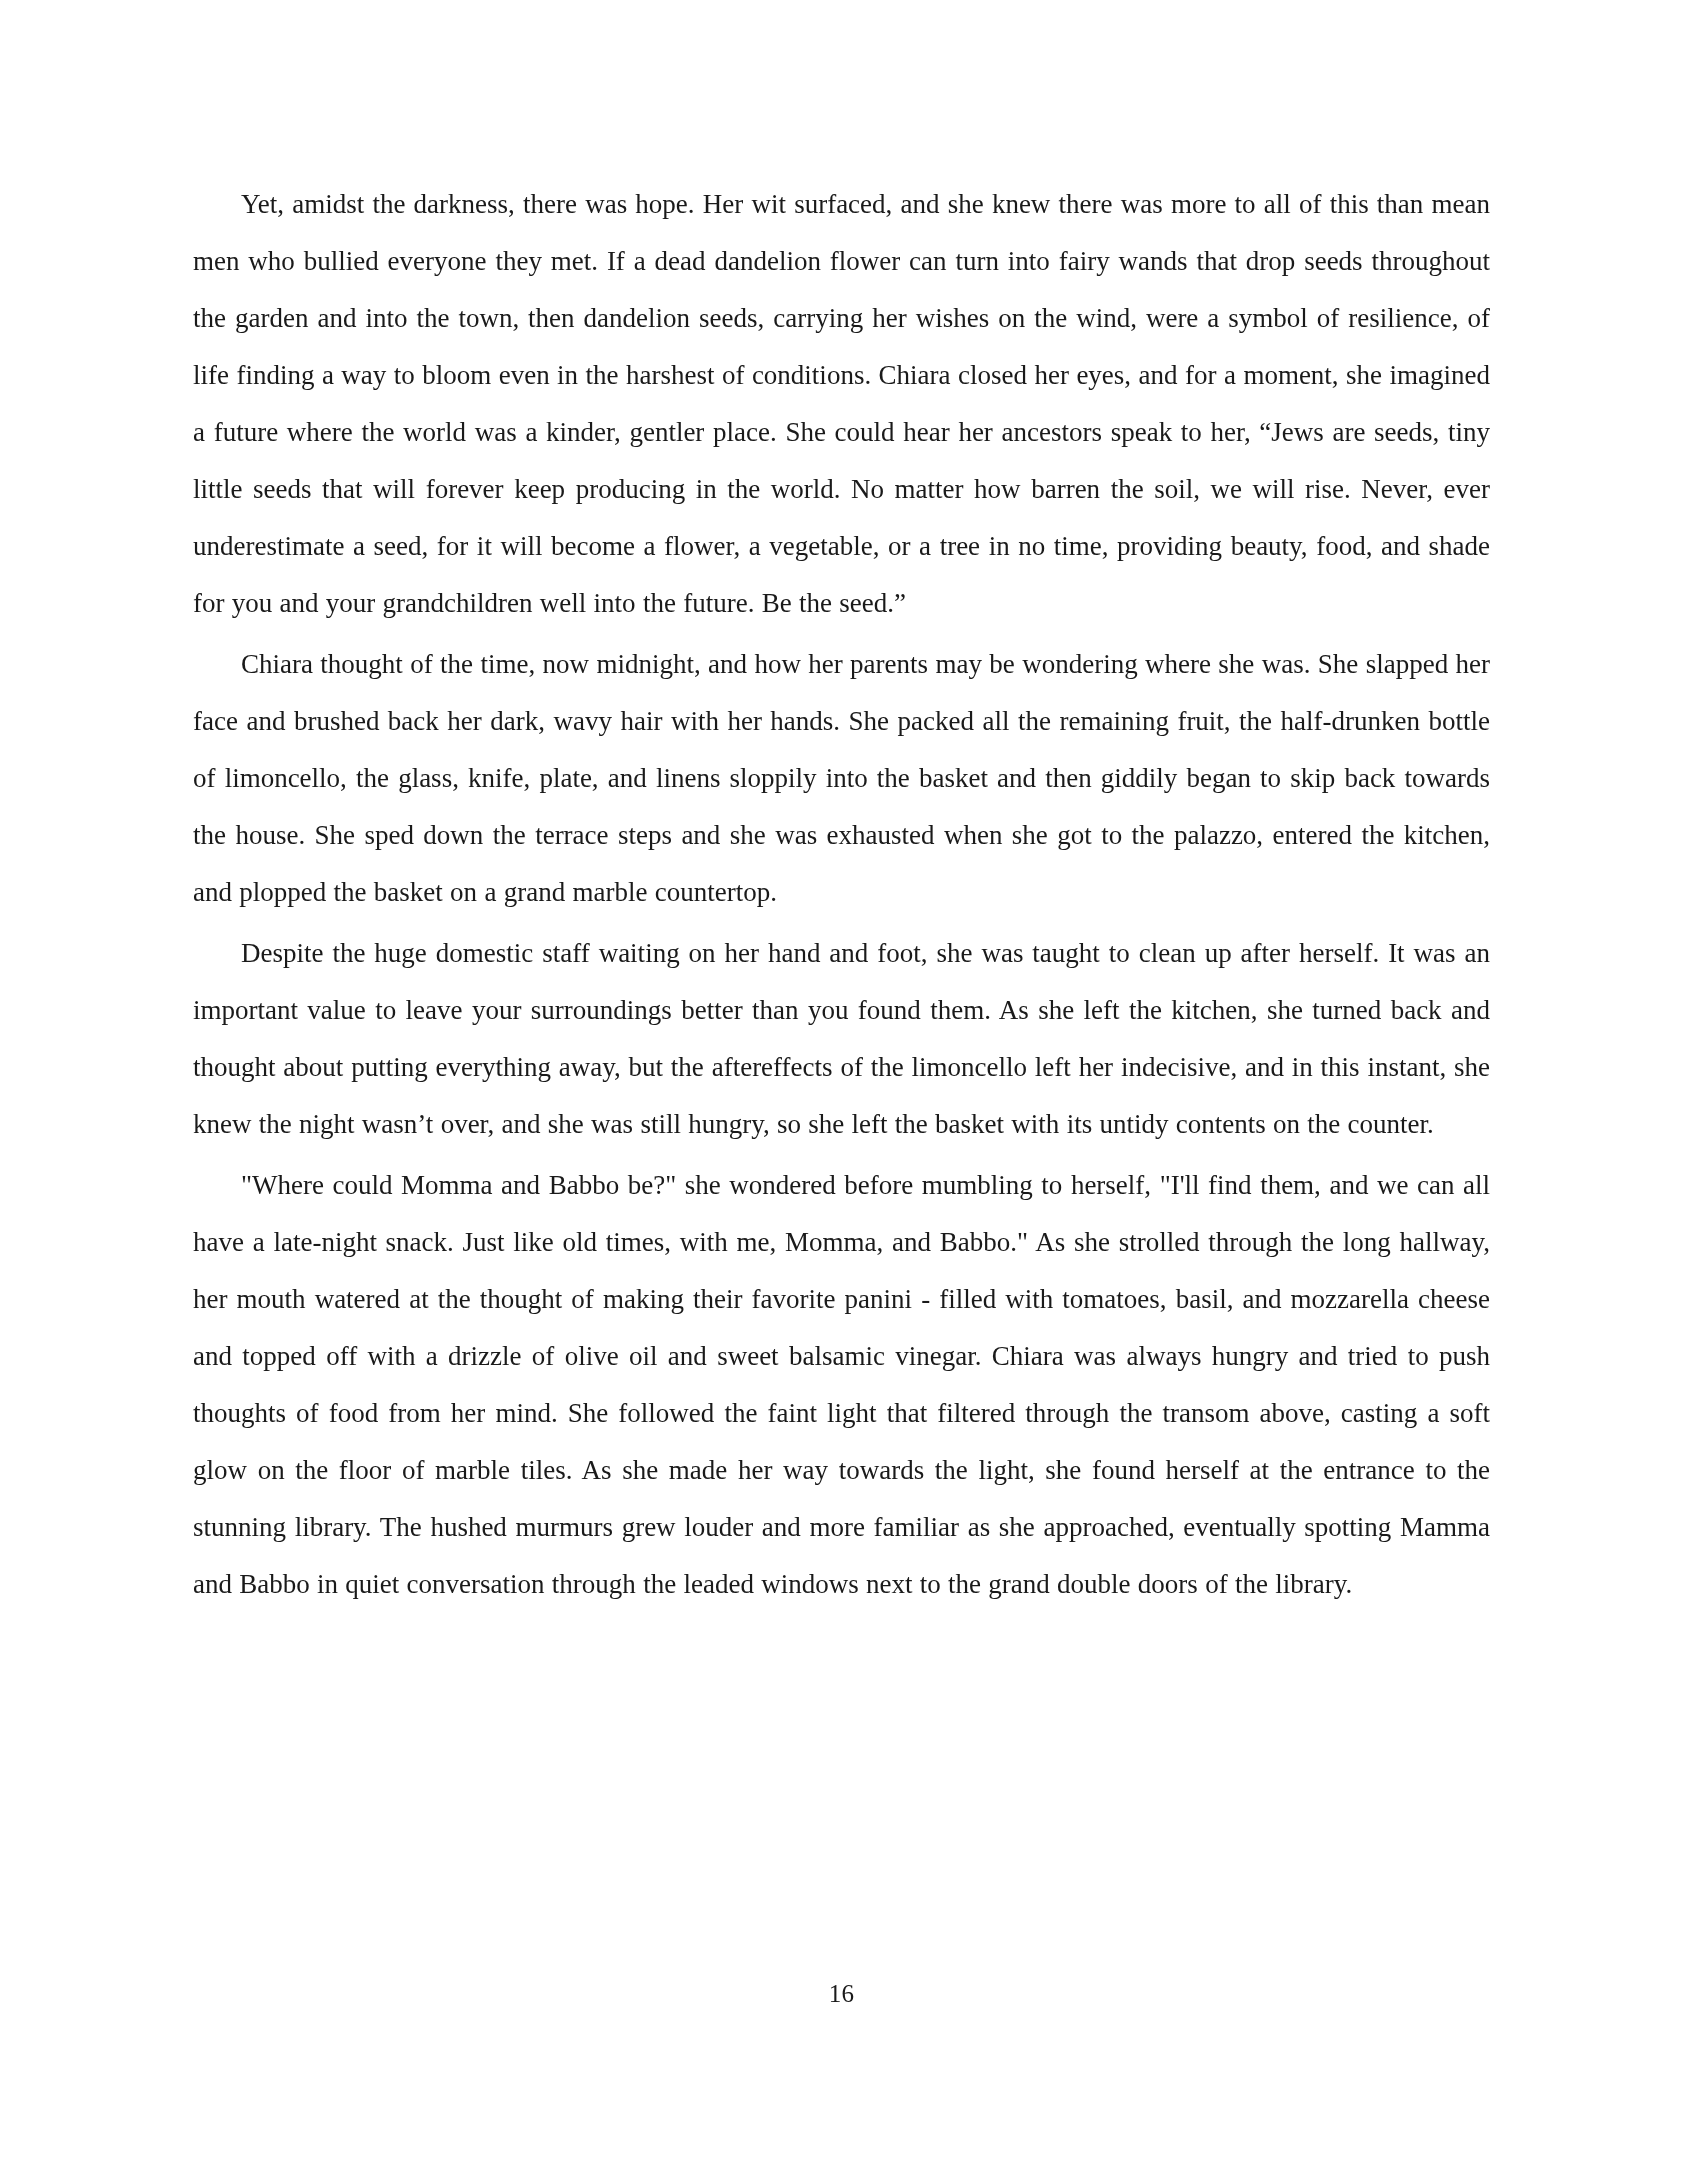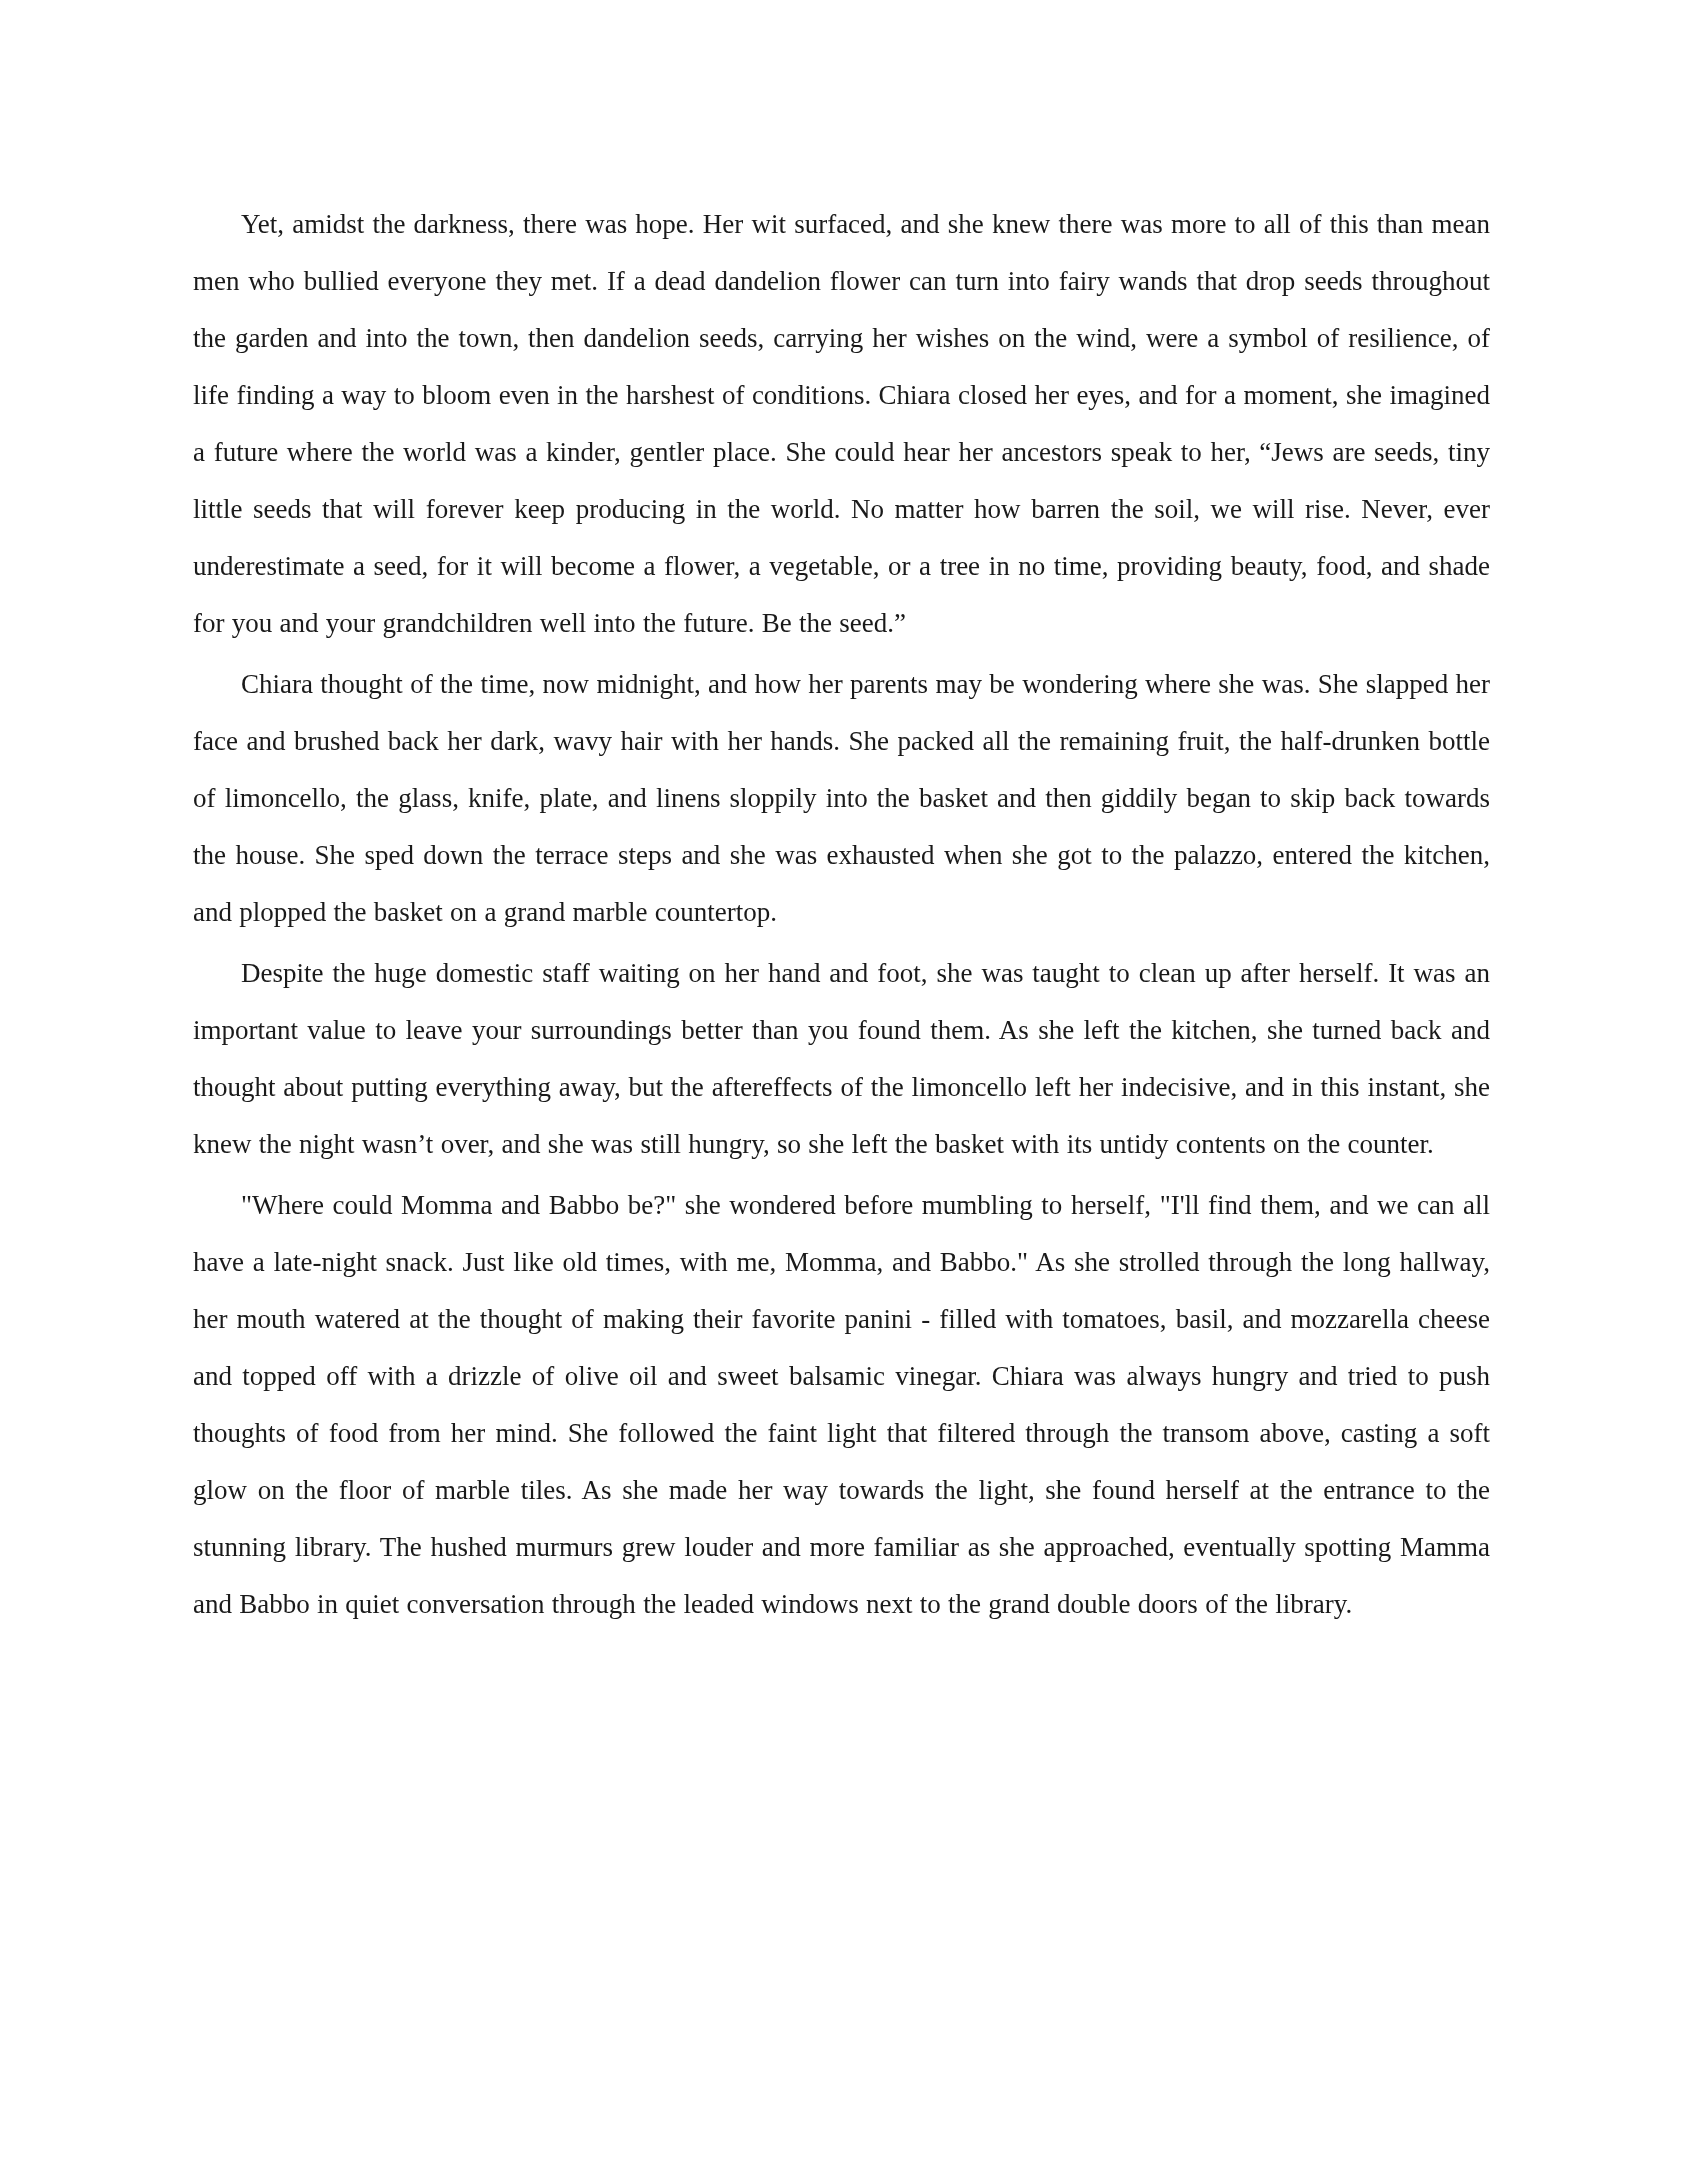--- a/index.html
+++ b/index.html
@@ -12,21 +12,21 @@
     width: 1683px;
     height: 2178px;
     background: #ffffff;
     margin: 0 auto;
     box-sizing: border-box;
     overflow: hidden;
   }
   .text-column {
     position: absolute;
     left: 193px;
-    top: 196px;
+    top: 176px;
     width: 1297px;
   }
   .body-paragraph {
     font-family: "Liberation Serif", "DejaVu Serif", serif;
     font-size: 27px;
     line-height: 57px;
     color: #1a1a1a;
     text-align: justify;
     text-indent: 48px;
     margin: 0 0 4px 0;
@@ -54,15 +54,16 @@
 
 <div class="page">
 
   <div class="text-column">
     <p class="body-paragraph">Yet, amidst the darkness, there was hope. Her wit surfaced, and she knew there was more to all of this than mean men who bullied everyone they met. If a dead dandelion flower can turn into fairy wands that drop seeds throughout the garden and into the town, then dandelion seeds, carrying her wishes on the wind, were a symbol of resilience, of life finding a way to bloom even in the harshest of conditions. Chiara closed her eyes, and for a moment, she imagined a future where the world was a kinder, gentler place. She could hear her ancestors speak to her, “Jews are seeds, tiny little seeds that will forever keep producing in the world. No matter how barren the soil, we will rise. Never, ever underestimate a seed, for it will become a flower, a vegetable, or a tree in no time, providing beauty, food, and shade for you and your grandchildren well into the future. Be the seed.”</p>
     <p class="body-paragraph">Chiara thought of the time, now midnight, and how her parents may be wondering where she was. She slapped her face and brushed back her dark, wavy hair with her hands. She packed all the remaining fruit, the half-drunken bottle of limoncello, the glass, knife, plate, and linens sloppily into the basket and then giddily began to skip back towards the house. She sped down the terrace steps and she was exhausted when she got to the palazzo, entered the kitchen, and plopped the basket on a grand marble countertop.</p>
     <p class="body-paragraph">Despite the huge domestic staff waiting on her hand and foot, she was taught to clean up after herself. It was an important value to leave your surroundings better than you found them. As she left the kitchen, she turned back and thought about putting everything away, but the aftereffects of the limoncello left her indecisive, and in this instant, she knew the night wasn’t over, and she was still hungry, so she left the basket with its untidy contents on the counter.</p>
     <p class="body-paragraph">"Where could Momma and Babbo be?" she wondered before mumbling to herself, "I'll find them, and we can all have a late-night snack. Just like old times, with me, Momma, and Babbo." As she strolled through the long hallway, her mouth watered at the thought of making their favorite panini - filled with tomatoes, basil, and mozzarella cheese and topped off with a drizzle of olive oil and sweet balsamic vinegar. Chiara was always hungry and tried to push thoughts of food from her mind. She followed the faint light that filtered through the transom above, casting a soft glow on the floor of marble tiles. As she made her way towards the light, she found herself at the entrance to the stunning library. The hushed murmurs grew louder and more familiar as she approached, eventually spotting Mamma and Babbo in quiet conversation through the leaded windows next to the grand double doors of the library.</p>
   </div>
 
+  <div class="page-number">16</div>
 
 </div>
 
 
 </body></html>

